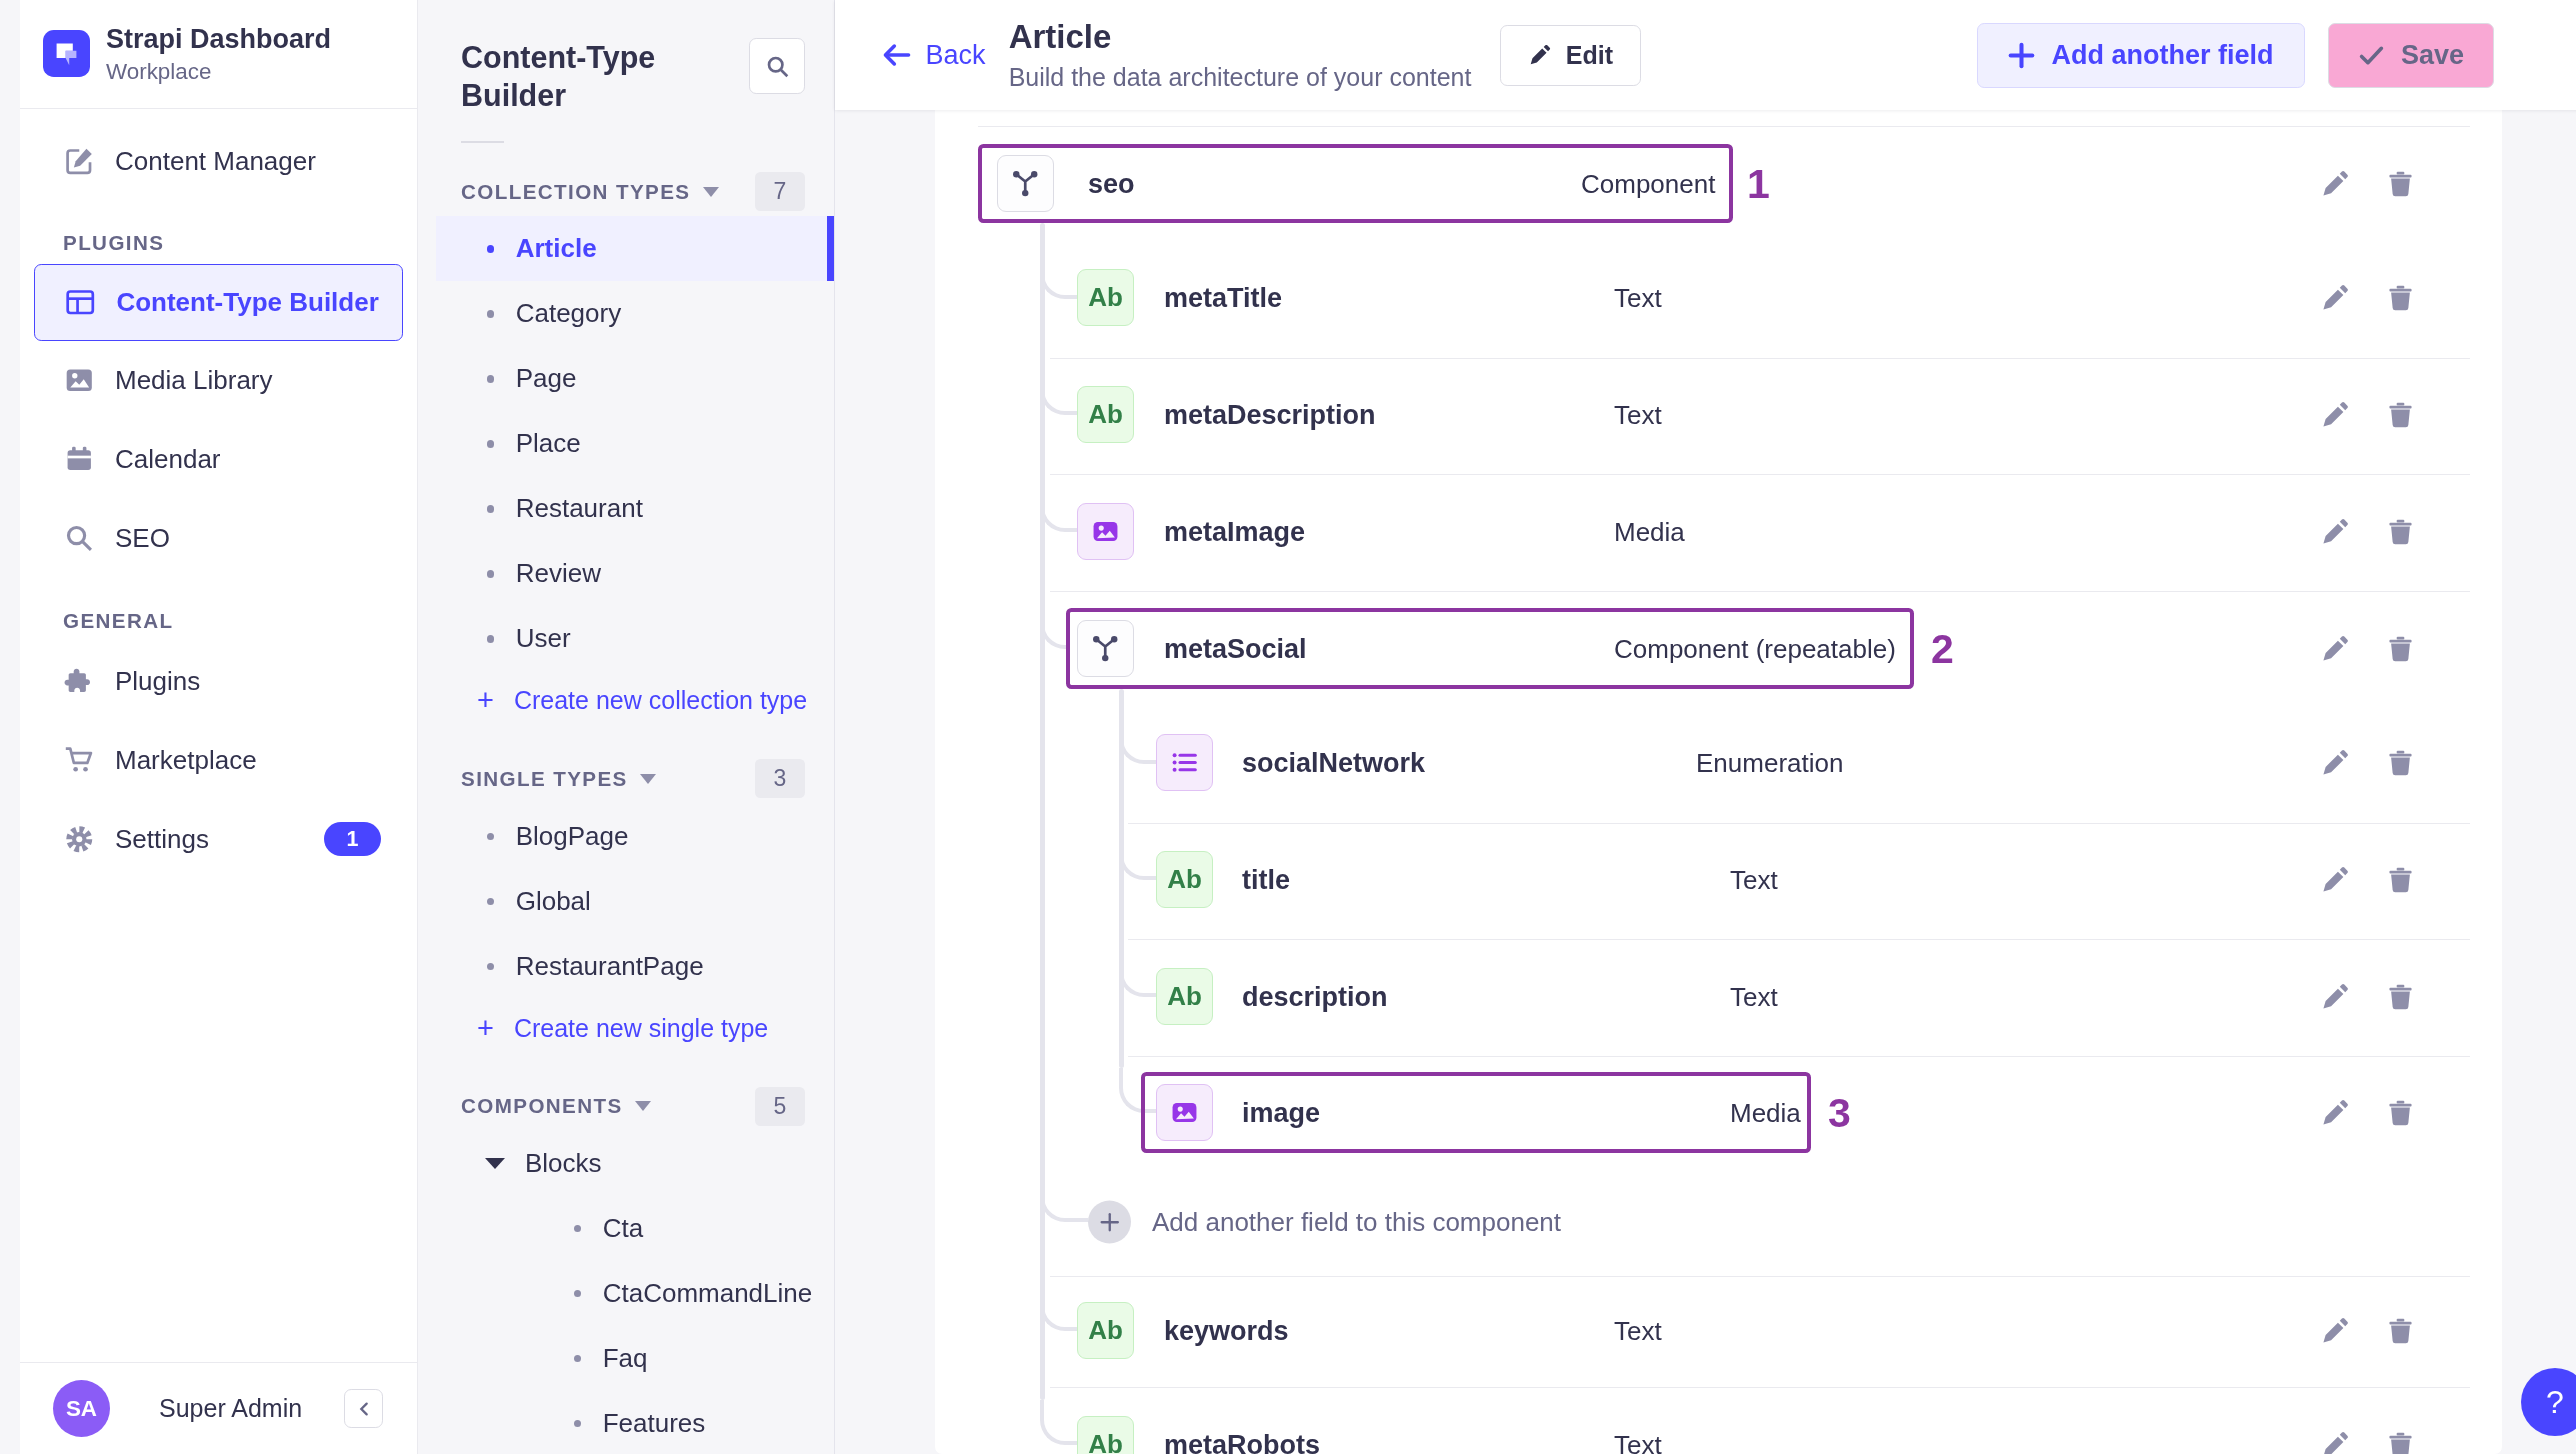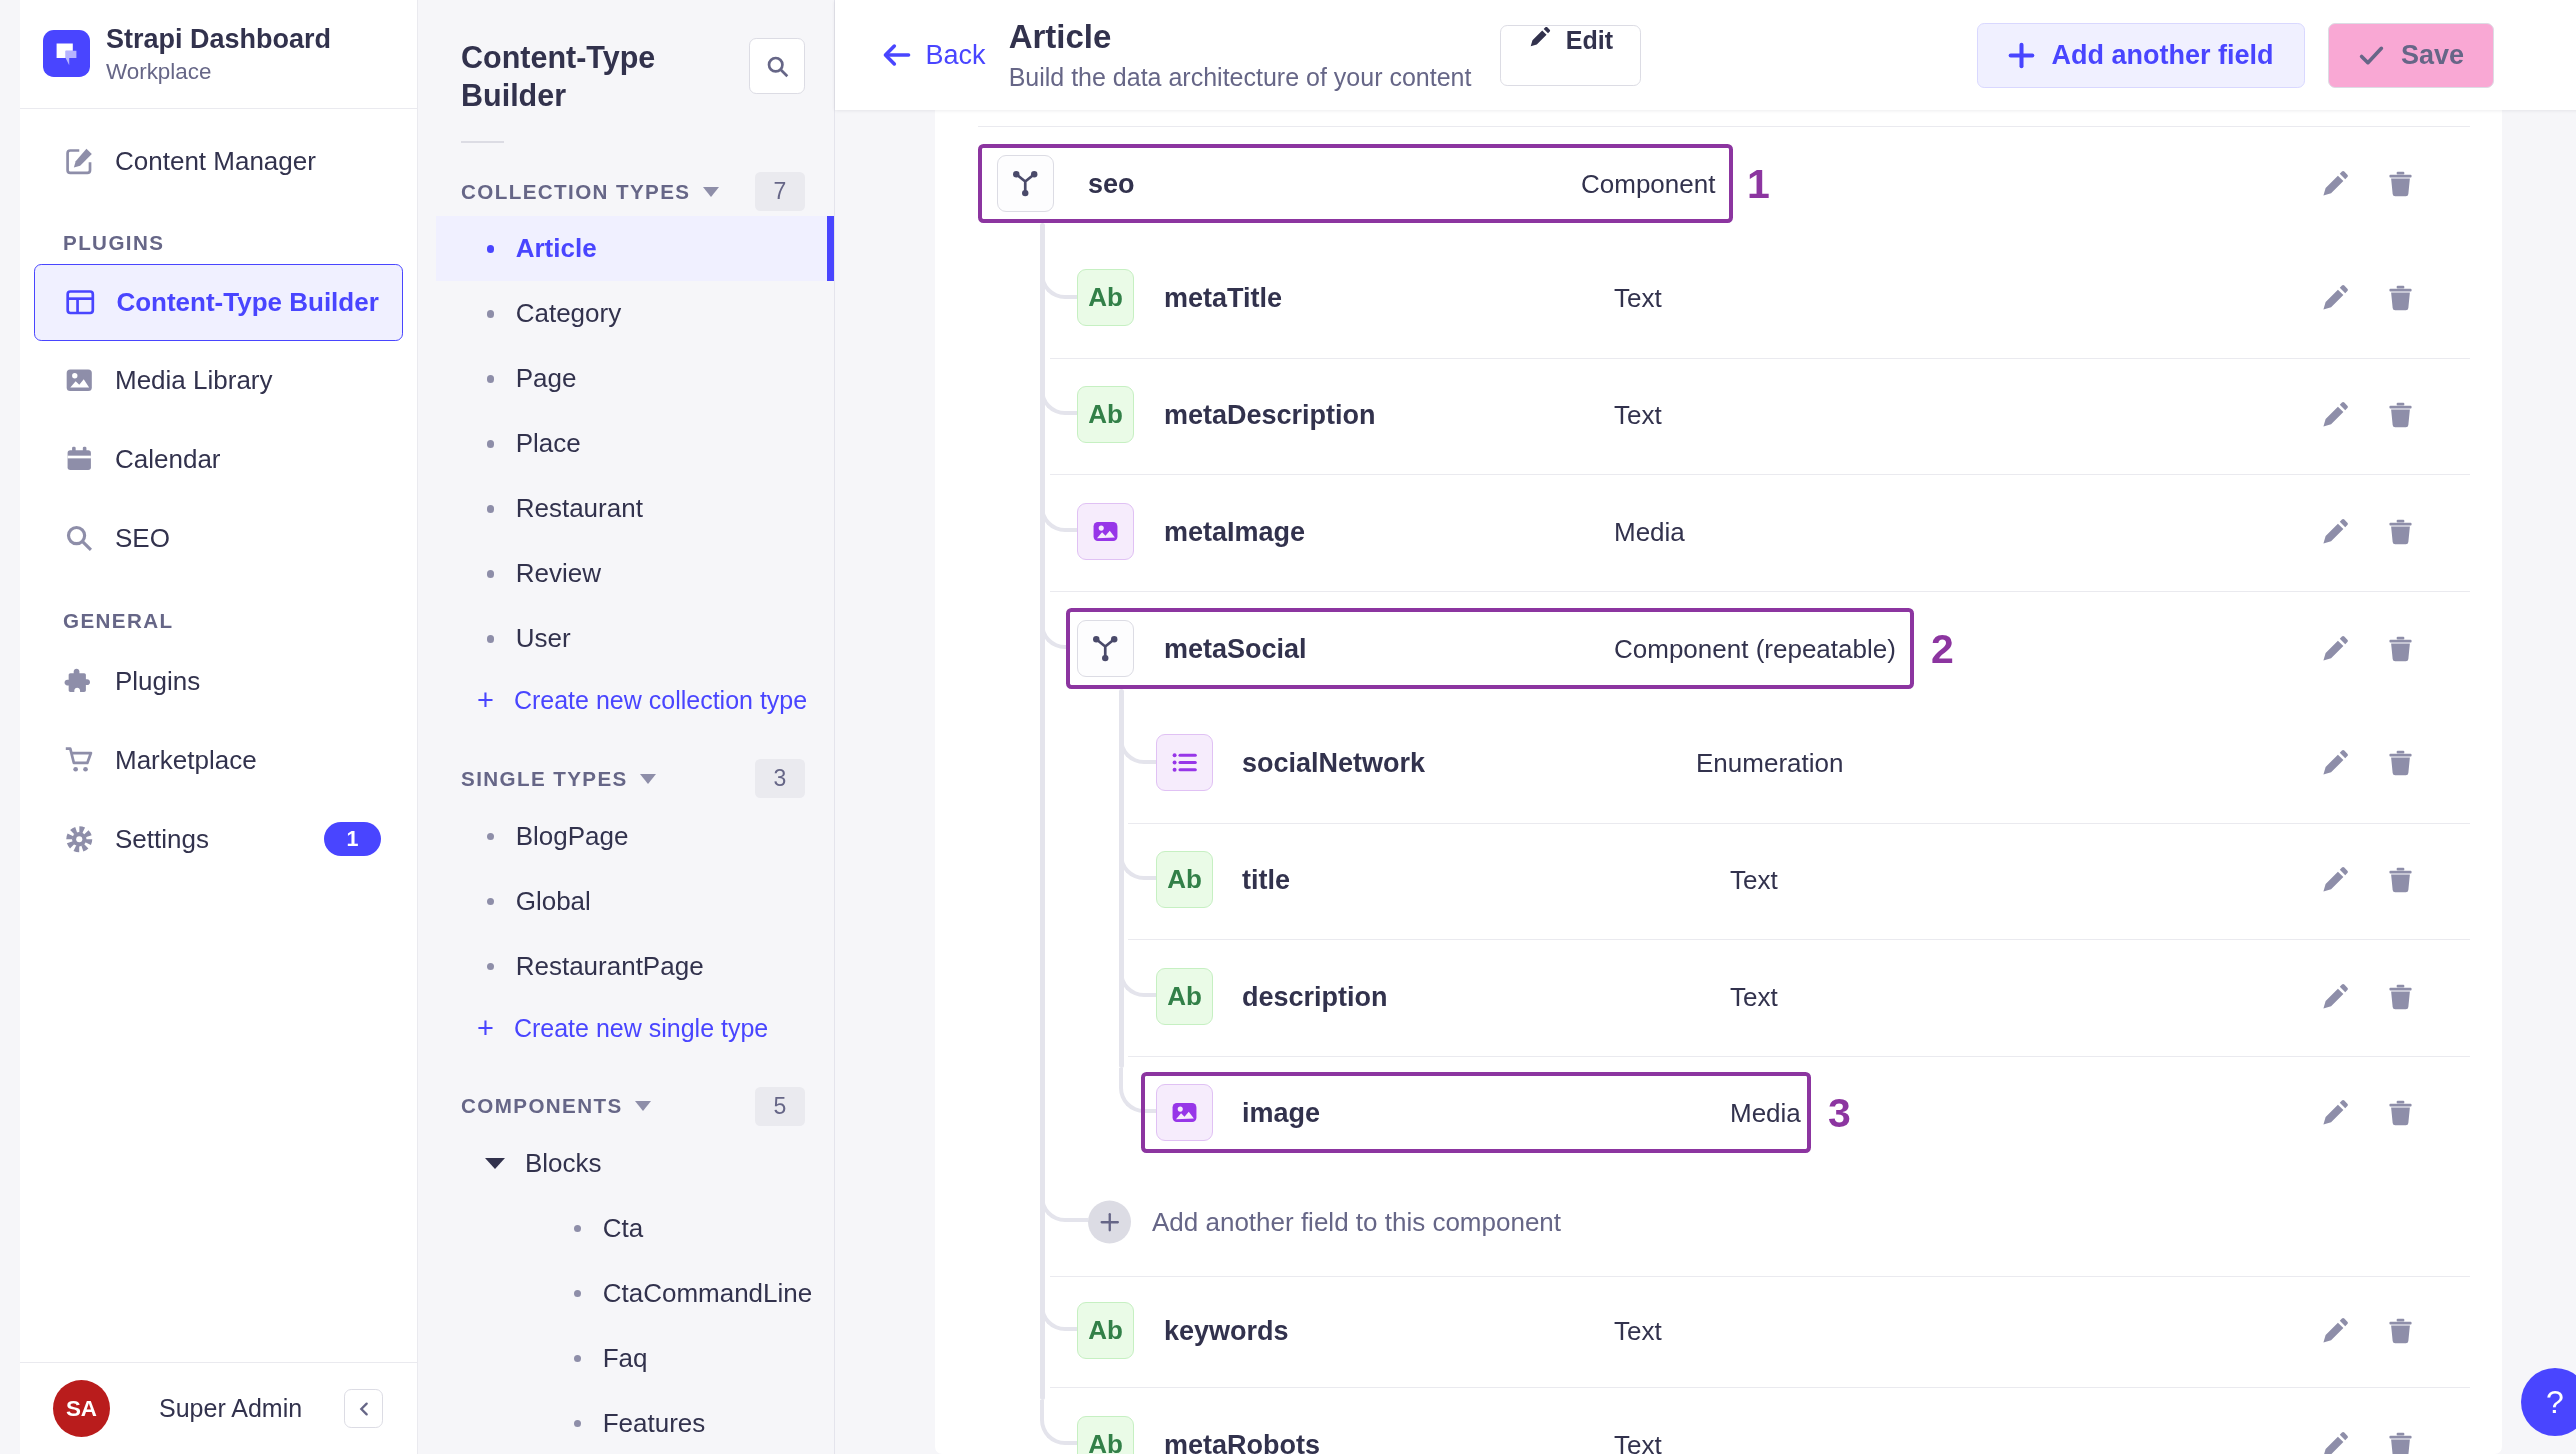--- a/index.html
+++ b/index.html
@@ -12,21 +12,21 @@
   .brand { display:flex; align-items:center; gap:16px; padding:23px 21.5px 23px 23px; border-bottom:0.9px solid #eaeaef; }
   .logo { width:47px; height:47px; border-radius:10.8px; background:#4945ff; display:flex; align-items:center; justify-content:center; flex:none; }
   .brand-title { font-size:27px; font-weight:bold; color:#32324d; line-height:1.2; }
   .brand-sub { font-size:22.4px; color:#666687; margin-top:3.6px; }
   .nav-item { height:79px; display:flex; align-items:center; gap:20px; padding-left:43px; font-size:26px; color:#32324d; cursor:pointer; }
   .nav-item .nicon { width:32px; height:32px; flex:none; display:flex; align-items:center; justify-content:center; }
   .nav-section { font-size:20.6px; font-weight:bold; letter-spacing:1.4px; color:#666687; padding-left:43px; margin-top:30.5px; margin-bottom:9px; }
   .nav-item.active { margin:0 14.4px; padding-left:29px; height:77px; border:1.8px solid #4945ff; border-radius:7.2px; background:#f0f0ff; color:#4945ff; font-weight:bold; }
   .badge-pill { margin-left:auto; margin-right:36px; min-width:57px; height:34px; border-radius:18px; background:#4945ff; color:#fff; font-size:21.5px; font-weight:bold; display:flex; align-items:center; justify-content:center; }
   .sidebar-footer { position:absolute; left:0; right:0; bottom:0; height:92px; border-top:0.9px solid #eaeaef; display:flex; align-items:center; padding:0 34px 0 33px; }
-  .avatar { width:57px; height:57px; border-radius:50%; background:#b91c1c; color:#fff; font-size:22.4px; font-weight:bold; display:flex; align-items:center; justify-content:center; flex:none; }
+  .avatar { width:57px; height:57px; border-radius:50%; background:#8b5cf6; color:#fff; font-size:22.4px; font-weight:bold; display:flex; align-items:center; justify-content:center; flex:none; }
   .footer-name { font-size:25px; color:#32324d; margin-left:49px; }
   .collapse-btn { margin-left:auto; width:39px; height:39px; border:0.9px solid #dcdce4; border-radius:7.2px; background:#fff; display:flex; align-items:center; justify-content:center; cursor:pointer; }
 
   
   .panel { width:417px; background:#f6f6f9; border-right:0.9px solid #e4e4ec; position:relative; flex:none; overflow:hidden; }
   .panel-head { padding:38px 29px 0 43px; display:flex; justify-content:space-between; align-items:flex-start; }
   .panel-title { font-size:30.5px; font-weight:bold; line-height:1.25; color:#32324d; width:233px; }
   .search-btn { width:56px; height:56px; background:#fff; border:0.9px solid #dcdce4; border-radius:7.2px; display:flex; align-items:center; justify-content:center; cursor:pointer; }
   .panel-divider { width:43px; height:1.8px; background:#dcdce4; margin:27px 0 0 43px; }
   .tree-section { display:flex; align-items:center; margin:29px 29px 5.4px 43px; }
@@ -44,21 +44,21 @@
   .tree-group .tri { width:0; height:0; border-left:10px solid transparent; border-right:10px solid transparent; border-top:11.7px solid #32324d; margin-right:20px; }
   .tree-item.nested { padding-left:138px; }
 
   
   .main { flex:1; display:flex; flex-direction:column; position:relative; }
   .main-header { height:110px; background:#fff; display:flex; align-items:center; padding-left:46px; box-shadow:0 0.9px 3.6px rgba(33,33,52,0.10); position:relative; z-index:2; flex:none; }
   .back-link { display:flex; align-items:center; gap:12.6px; color:#4945ff; font-size:27px; cursor:pointer; }
   .title-block { margin-left:23px; }
   .page-title { font-size:33px; font-weight:bold; color:#32324d; }
   .page-sub { font-size:25px; color:#666687; margin-top:7.2px; }
-  .edit-btn { margin-left:29px; height:61px; padding:0 27px; background:#fff; border:0.9px solid #dcdce4; border-radius:7.2px; display:flex; align-items:flex-start; gap:14.4px; font-size:25px; font-weight:bold; color:#32324d; cursor:pointer; }
+  .edit-btn { margin-left:29px; height:61px; padding:0 27px; background:#fff; border:0.9px solid #dcdce4; border-radius:7.2px; display:flex; align-items:center; gap:14.4px; font-size:25px; font-weight:bold; color:#32324d; cursor:pointer; }
   .header-actions { margin-left:auto; margin-right:102px; display:flex; gap:23px; }
   .add-btn { height:65px; padding:0 30.5px; background:#f0f0ff; border:0.9px solid #d9d8ff; border-radius:7.2px; display:flex; align-items:center; gap:16px; font-size:27px; font-weight:bold; color:#4945ff; cursor:pointer; }
   .save-btn { height:65px; padding:0 29px; background:#f9a8d4; border:0.9px solid #dcdce4; border-radius:7.2px; display:flex; align-items:center; gap:16px; font-size:27px; font-weight:bold; color:#666687; cursor:pointer; }
   .content { flex:1; position:relative; background:#f6f6f9; }
   .card { position:absolute; left:100px; top:0; width:1567px; bottom:0; background:#fff; border-radius:0 0 7.2px 7.2px; }
 
   .hdiv { position:absolute; height:0.9px; background:#eaeaef; }
   .trunk { position:absolute; width:4.5px; background:#e4e4ec; border-radius:2.7px; }
   .elbow { position:absolute; border-left:4.5px solid #e4e4ec; border-bottom:4.5px solid #e4e4ec; border-bottom-left-radius:25px; }
 

